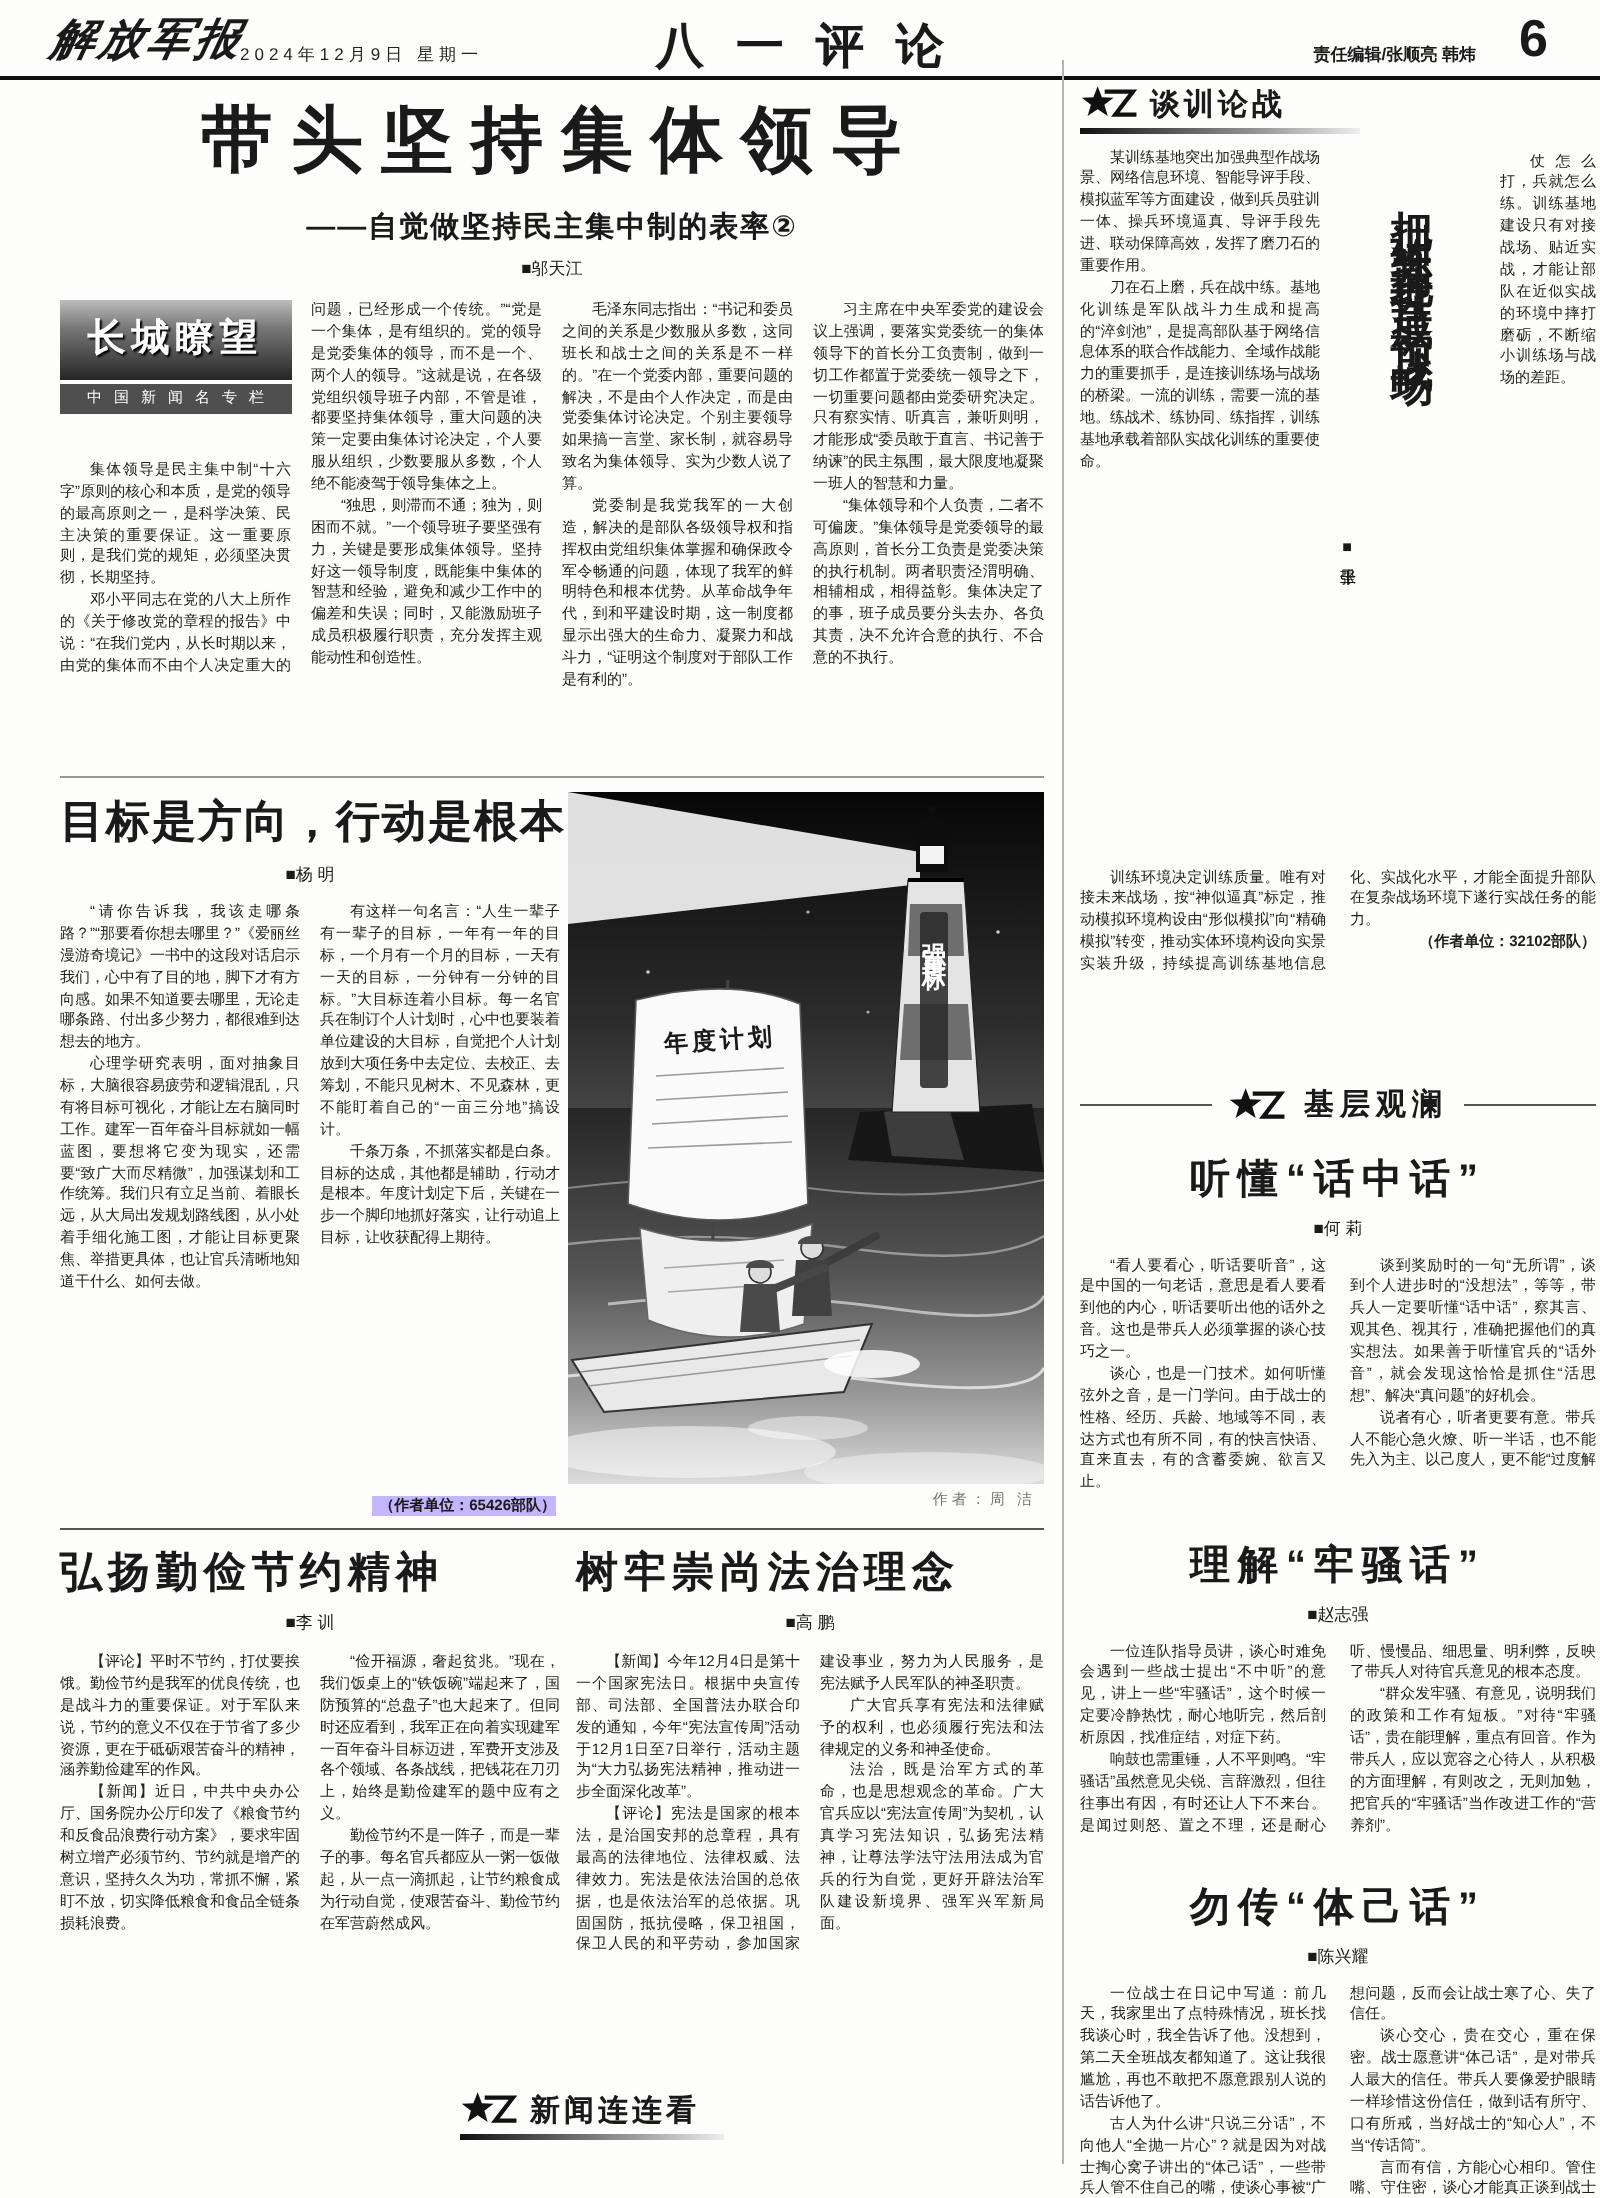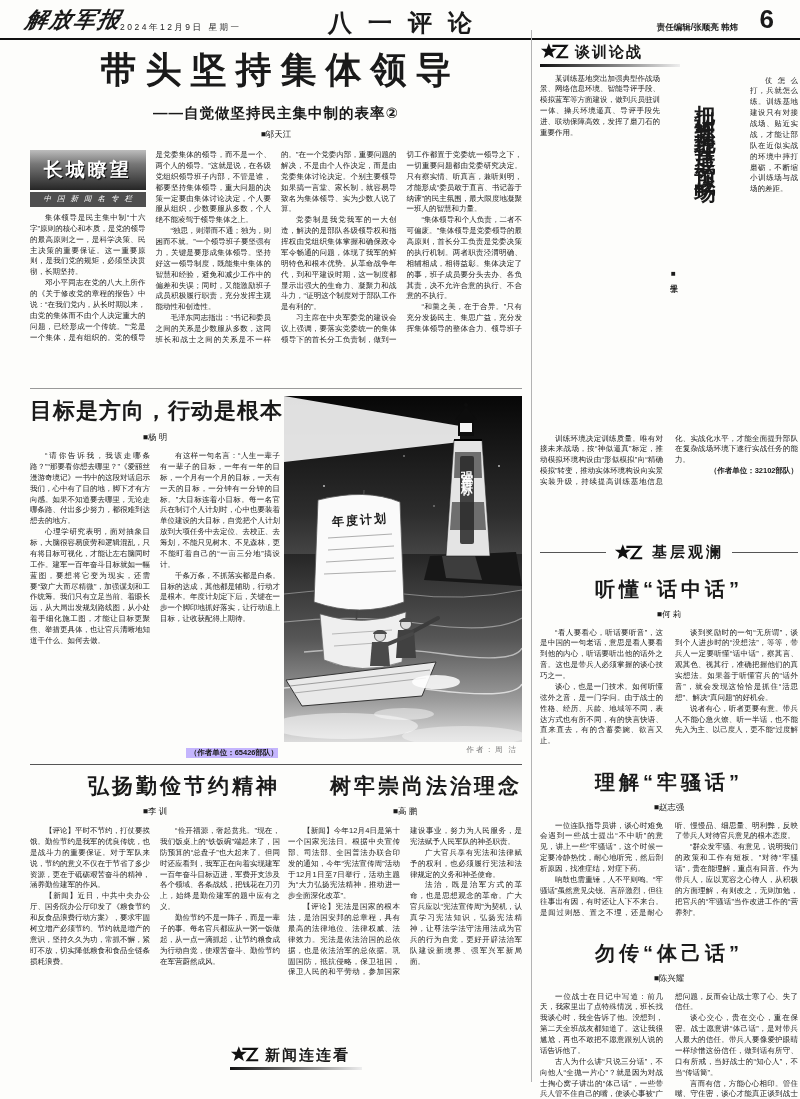--- a/index.html
+++ b/index.html
@@ -28,43 +28,43 @@
   .mini-badge-row { display:flex; align-items:center; gap:5px; }
   .mini-badge-label { font-size:15px; font-weight:900; letter-spacing:2px; white-space:nowrap; }
   .mini-badge-rule { height:2.5px; background:linear-gradient(90deg,#111,#999 65%,#eee); margin-top:2px; }
   .star-logo { flex:0 0 auto; }
 
   
   #main-art { position:absolute; left:30px; top:46px; width:492px; }
   .main-headline { text-align:center; font-size:36px; font-weight:900; letter-spacing:9px; padding-left:9px; white-space:nowrap; }
   .main-sub { text-align:center; font-size:14.5px; font-weight:bold; margin-top:9px; letter-spacing:1px; }
   .cols4 { margin-top:9px; height:196px; column-count:4; column-gap:10px; overflow:hidden; }
-  .gw-badge { margin-bottom:6px; }
+  .gw-badge { margin-bottom:23px; }
   .gw-top { height:40px; background:linear-gradient(180deg,#bdbdbd 0%,#777 35%,#262626 100%);
             color:#fff; display:flex; align-items:center; justify-content:center;
             font-size:19px; font-weight:900; letter-spacing:3px; text-shadow:1px 1px 1px #000; }
   .gw-bottom { margin-top:2px; background:#4f4f4f; color:#fff; font-size:7.5px; letter-spacing:6px;
-               text-align:center; padding:2px 0 2px 6px;font-style:italic; }
+               text-align:center; padding:2px 0 2px 6px; }
 
   .rule-1 { position:absolute; left:30px; top:388px; width:492px; border-top:1px solid #999; }
   .rule-2 { position:absolute; left:30px; top:764px; width:492px; border-top:1.5px solid #555; }
 
   
   #mid-art { position:absolute; left:30px; top:396px; width:492px; height:366px; }
   #mid-left { position:absolute; left:0; top:0; width:250px; height:366px; }
   .mid-headline { text-align:right; font-size:22px; font-weight:900; letter-spacing:1px; white-space:nowrap; }
   .cols2m { margin-top:7px; column-count:2; column-gap:10px; height:262px; overflow:hidden; }
   .mid-unit { position:absolute; right:2px; bottom:4px; font-size:7.5px; font-weight:bold; background:#c4b5fd; padding-left:4px; }
   #illus { position:absolute; right:0; top:0; width:238px; height:346px; }
   .illus-credit { position:absolute; right:4px; top:349px; font-size:7.5px; color:#777; letter-spacing:2px; }
 
   
   #bl-art { position:absolute; left:30px; top:772px; width:250px; height:306px; }
   #br-art { position:absolute; left:288px; top:772px; width:234px; height:306px; }
-  .sub-headline { text-align:right; font-size:21px; font-weight:900; letter-spacing:3px; white-space:nowrap; }
+  .sub-headline { text-align:left; font-size:21px; font-weight:900; letter-spacing:3px; white-space:nowrap; }
   .cols2s { margin-top:8px; column-count:2; column-gap:10px; height:224px; overflow:hidden; }
   #news-badge { position:absolute; left:230px; top:1042px; width:132px; background:#fdfdfb; padding:3px 0 1px; }
 
   
   #rc { position:absolute; left:540px; top:42px; width:258px; }
   #talk-flex { display:flex; margin-top:7px; }
   .talk-left { width:120px; }
   .talk-mid { width:90px; position:relative; display:flex; justify-content:center; }
   .v-headline { writing-mode:vertical-rl; font-size:21px; font-weight:900; letter-spacing:7px; height:336px; margin-top:14px; }
   .v-byline { position:absolute; left:7px; top:195px; writing-mode:vertical-rl; font-size:8px; }
@@ -251,20 +251,21 @@
           <path d="M14 4 L30 4 20 17 32 17" stroke="#111" stroke-width="2.4" fill="none"></path>
         </svg>
         <span class="mini-badge-label">谈训论战</span>
       </div>
       <div class="mini-badge-rule"></div>
     </div>
 
     <div id="talk-flex">
       <div class="talk-left bt">
         <p>某训练基地突出加强典型作战场景、网络信息环境、智能导评手段、模拟蓝军等方面建设，做到兵员驻训一体、操兵环境逼真、导评手段先进、联动保障高效，发挥了磨刀石的重要作用。</p>
+        <p>刀在石上磨，兵在战中练。基地化训练是军队战斗力生成和提高的“淬剑池”，是提高部队基于网络信息体系的联合作战能力、全域作战能力的重要抓手，是连接训练场与战场的桥梁。一流的训练，需要一流的基地。练战术、练协同、练指挥，训练基地承载着部队实战化训练的重要使命。</p>
       </div>
       <div class="talk-mid">
         <div class="v-byline">■张千里</div>
         <div class="v-headline">把训练基地打造成『预战场』</div>
       </div>
       <div class="talk-right bt">
         <p>仗怎么打，兵就怎么练。训练基地建设只有对接战场、贴近实战，才能让部队在近似实战的环境中摔打磨砺，不断缩小训练场与战场的差距。</p>
       </div>
     </div>
     <div class="talk-bottom bt">

